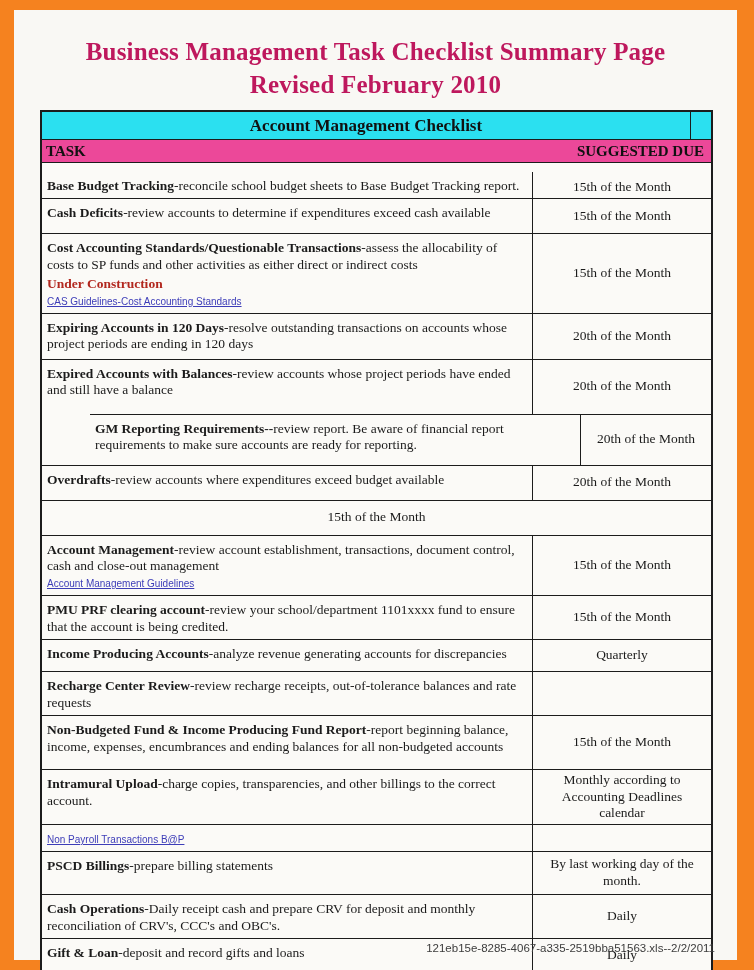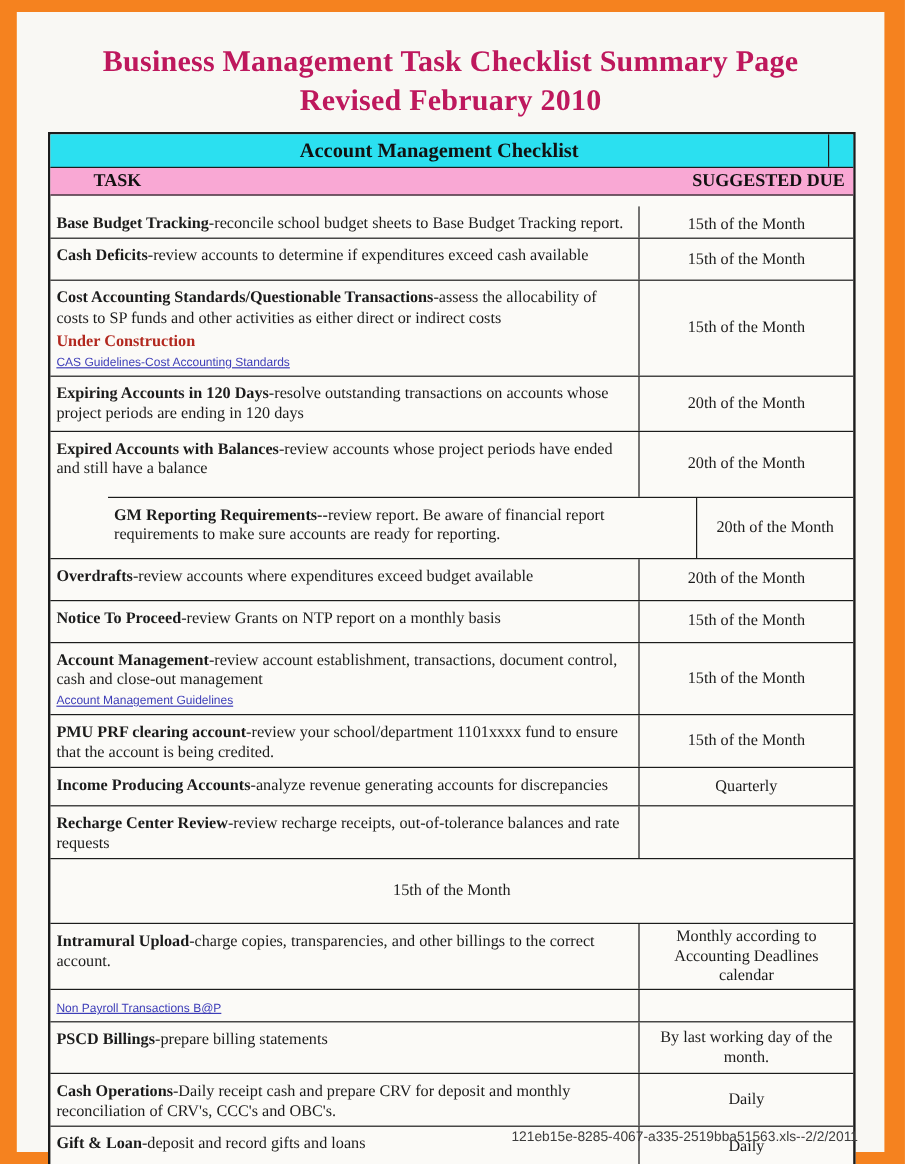--- a/index.html
+++ b/index.html
@@ -49,23 +49,23 @@
     border-right:1px solid #1c1c1c;
     display:flex;align-items:center;justify-content:center;
     font-weight:bold;font-size:17px;color:#111;
   }
   .cyan-small{flex:1;}
   .yellow-row{
     display:flex;
     align-items:center;
     justify-content:space-between;
     height:22px;
-    background:#f9a8d4;
+    background:#ec4899;
     border-bottom:1px solid #1c1c1c;
-    font-weight:bold;font-size:15px;color:#111;padding-left:32px;
+    font-weight:bold;font-size:15px;color:#111;
   }
   .yellow-row .task-h{padding-left:4px;}
   .yellow-row .due-h{padding-right:7px;}
   .row{
     display:flex;
     border-top:1px solid #1c1c1c;
     box-sizing:border-box;
   }
   .row:first-child{border-top:none;}
   .cell-task{
@@ -166,23 +166,20 @@
             </div>
             <div class="cell-due">20th of the Month</div>
           </div>
           <div class="row" style="min-height: 35px;">
             <div class="cell-task">
               <div><span class="b">Overdrafts</span><span>-review accounts where expenditures exceed budget available</span></div>
             </div>
             <div class="cell-due">20th of the Month</div>
           </div>
           <div class="row" style="min-height: 35px;">
-            <div class="cell-task">
-              <div><span class="b">Notice To Proceed</span><span>-review Grants on NTP report on a monthly basis</span></div>
-            </div>
             <div class="cell-due">15th of the Month</div>
           </div>
           <div class="row" style="min-height: 53px;">
             <div class="cell-task"><div><span class="b">Account Management</span><span>-review account establishment, transactions, document control, cash and close-out management</span></div><a class="tlink">Account Management Guidelines</a></div>
             <div class="cell-due">15th of the Month</div>
           </div>
           <div class="row" style="min-height: 38px;">
             <div class="cell-task">
               <div><span class="b">PMU PRF clearing account</span><span>-review your school/department 1101xxxx fund to ensure that the account is being credited.</span></div>
             </div>
@@ -193,20 +190,23 @@
               <div><span class="b">Income Producing Accounts</span><span>-analyze revenue generating accounts for discrepancies</span></div>
             </div>
             <div class="cell-due">Quarterly</div>
           </div>
           <div class="row" style="min-height: 37px;">
             <div class="cell-task">
               <div><span class="b">Recharge Center Review</span><span>-review recharge receipts, out-of-tolerance balances and rate requests</span></div>
             </div>
           </div>
           <div class="row" style="min-height: 54px;">
+            <div class="cell-task">
+              <div><span class="b">Non-Budgeted Fund &amp; Income Producing Fund Report</span><span>-report beginning balance, income, expenses, encumbrances and ending balances for all non-budgeted accounts</span></div>
+            </div>
             <div class="cell-due">15th of the Month</div>
           </div>
           <div class="row" style="min-height: 48px;">
             <div class="cell-task">
               <div><span class="b">Intramural Upload</span><span>-charge copies, transparencies, and other billings to the correct account.</span></div>
             </div>
             <div class="cell-due">Monthly according to Accounting Deadlines calendar</div>
           </div>
           <div class="row" style="min-height: 23px;">
             <div class="cell-task"><a class="tlink">Non Payroll Transactions B@P</a></div>

